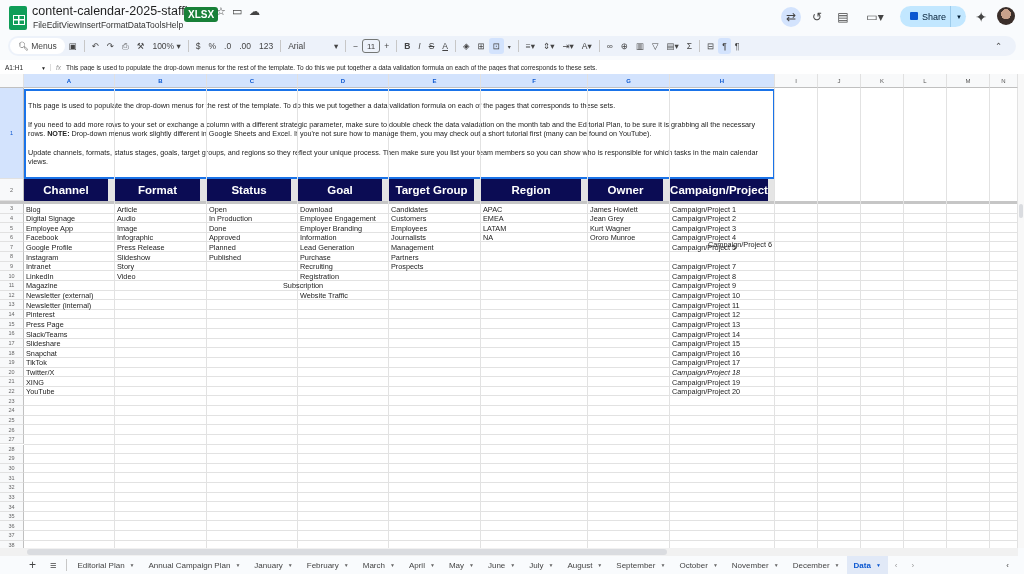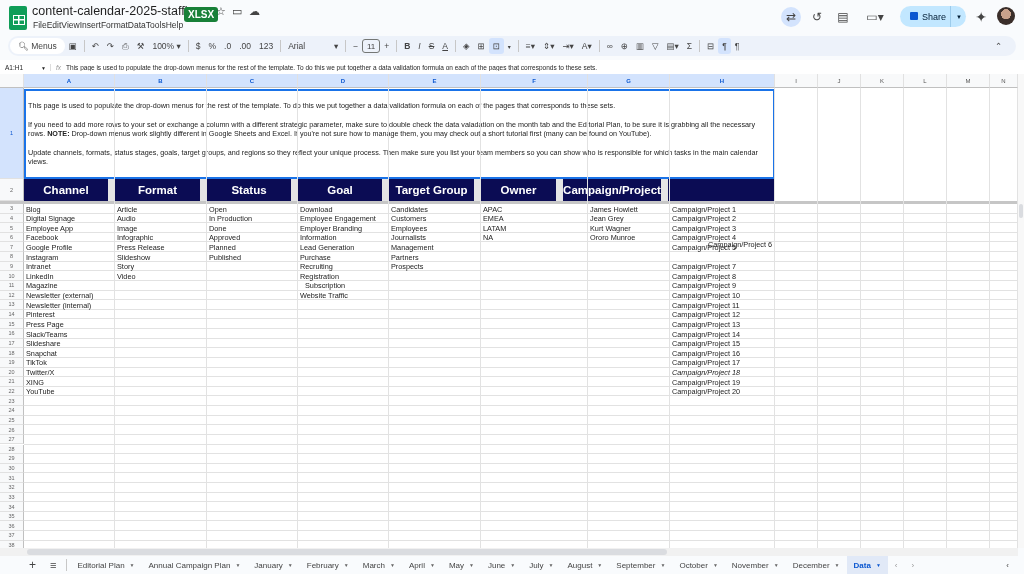--- a/index.html
+++ b/index.html
@@ -147,20 +147,21 @@
     <p>This page is used to populate the drop-down menus for the rest of the template. To do this we put together a data validation formula on each of the pages that corresponds to these sets.</p>
     <p><span>If you need to add more rows to your set or exchange a column with a different strategic parameter, make sure to double check the data valadation on the month tab and the Editorial Plan, to be sure it is grabbing all the necessary rows. </span><b>NOTE:</b><span> Drop-down menus work slightly different in Google Sheets and Excel. If you're not sure how to manage them, you may check out a short tutorial first (many can be found on YouTube).</span></p>
     <p>Update channels, formats, status stages, goals, target groups, and regions so they reflect your unique process. Then make sure you list your team members so you can show who is responsible for which tasks in the main calendar views.</p>
   </div>
   <div class="hdrrow" id="hdrrow">
       <div style="width: 91px;">Channel</div>
       <div style="width: 92px;">Format</div>
       <div style="width: 91px;">Status</div>
       <div style="width: 91px;">Goal</div>
       <div style="width: 92px;">Target Group</div>
+      <div style="width: 107px;">Region</div>
       <div style="width: 82px;">Owner</div>
       <div style="width: 105px;">Campaign/Project</div>
     </div>
   <div class="freeze"></div>
 <div class="colhdr sel" style="left: 24px; width: 91px;">A</div>
     <div class="vline" style="left: 114px;"></div>
     <div class="colhdr sel" style="left: 115px; width: 92px;">B</div>
     <div class="vline" style="left: 206px;"></div>
     <div class="colhdr sel" style="left: 207px; width: 91px;">C</div>
     <div class="vline" style="left: 297px;"></div>
@@ -294,21 +295,21 @@
     <div class="cell" style="left: 208px; top: 168.98px; line-height: 9.62px;">Planned</div>
     <div class="cell" style="left: 208px; top: 178.6px; line-height: 9.62px;">Published</div>
     <div class="cell" style="left: 299px; top: 130.5px; line-height: 9.62px;">Download</div>
     <div class="cell" style="left: 299px; top: 140.12px; line-height: 9.62px;">Employee Engagement</div>
     <div class="cell" style="left: 299px; top: 149.74px; line-height: 9.62px;">Employer Branding</div>
     <div class="cell" style="left: 299px; top: 159.36px; line-height: 9.62px;">Information</div>
     <div class="cell" style="left: 299px; top: 168.98px; line-height: 9.62px;">Lead Generation</div>
     <div class="cell" style="left: 299px; top: 178.6px; line-height: 9.62px;">Purchase</div>
     <div class="cell" style="left: 299px; top: 188.22px; line-height: 9.62px;">Recruiting</div>
     <div class="cell" style="left: 299px; top: 197.84px; line-height: 9.62px;">Registration</div>
-    <div class="cell" style="left: 304px; top: 207.46px; line-height: 9.62px;">Subscription</div>
+    <div class="cell" style="left: 282px; top: 207.46px; line-height: 9.62px;">Subscription</div>
     <div class="cell" style="left: 299px; top: 217.08px; line-height: 9.62px;">Website Traffic</div>
     <div class="cell" style="left: 390px; top: 130.5px; line-height: 9.62px;">Candidates</div>
     <div class="cell" style="left: 390px; top: 140.12px; line-height: 9.62px;">Customers</div>
     <div class="cell" style="left: 390px; top: 149.74px; line-height: 9.62px;">Employees</div>
     <div class="cell" style="left: 390px; top: 159.36px; line-height: 9.62px;">Journalists</div>
     <div class="cell" style="left: 390px; top: 168.98px; line-height: 9.62px;">Management</div>
     <div class="cell" style="left: 390px; top: 178.6px; line-height: 9.62px;">Partners</div>
     <div class="cell" style="left: 390px; top: 188.22px; line-height: 9.62px;">Prospects</div>
     <div class="cell" style="left: 482px; top: 130.5px; line-height: 9.62px;">APAC</div>
     <div class="cell" style="left: 482px; top: 140.12px; line-height: 9.62px;">EMEA</div>

